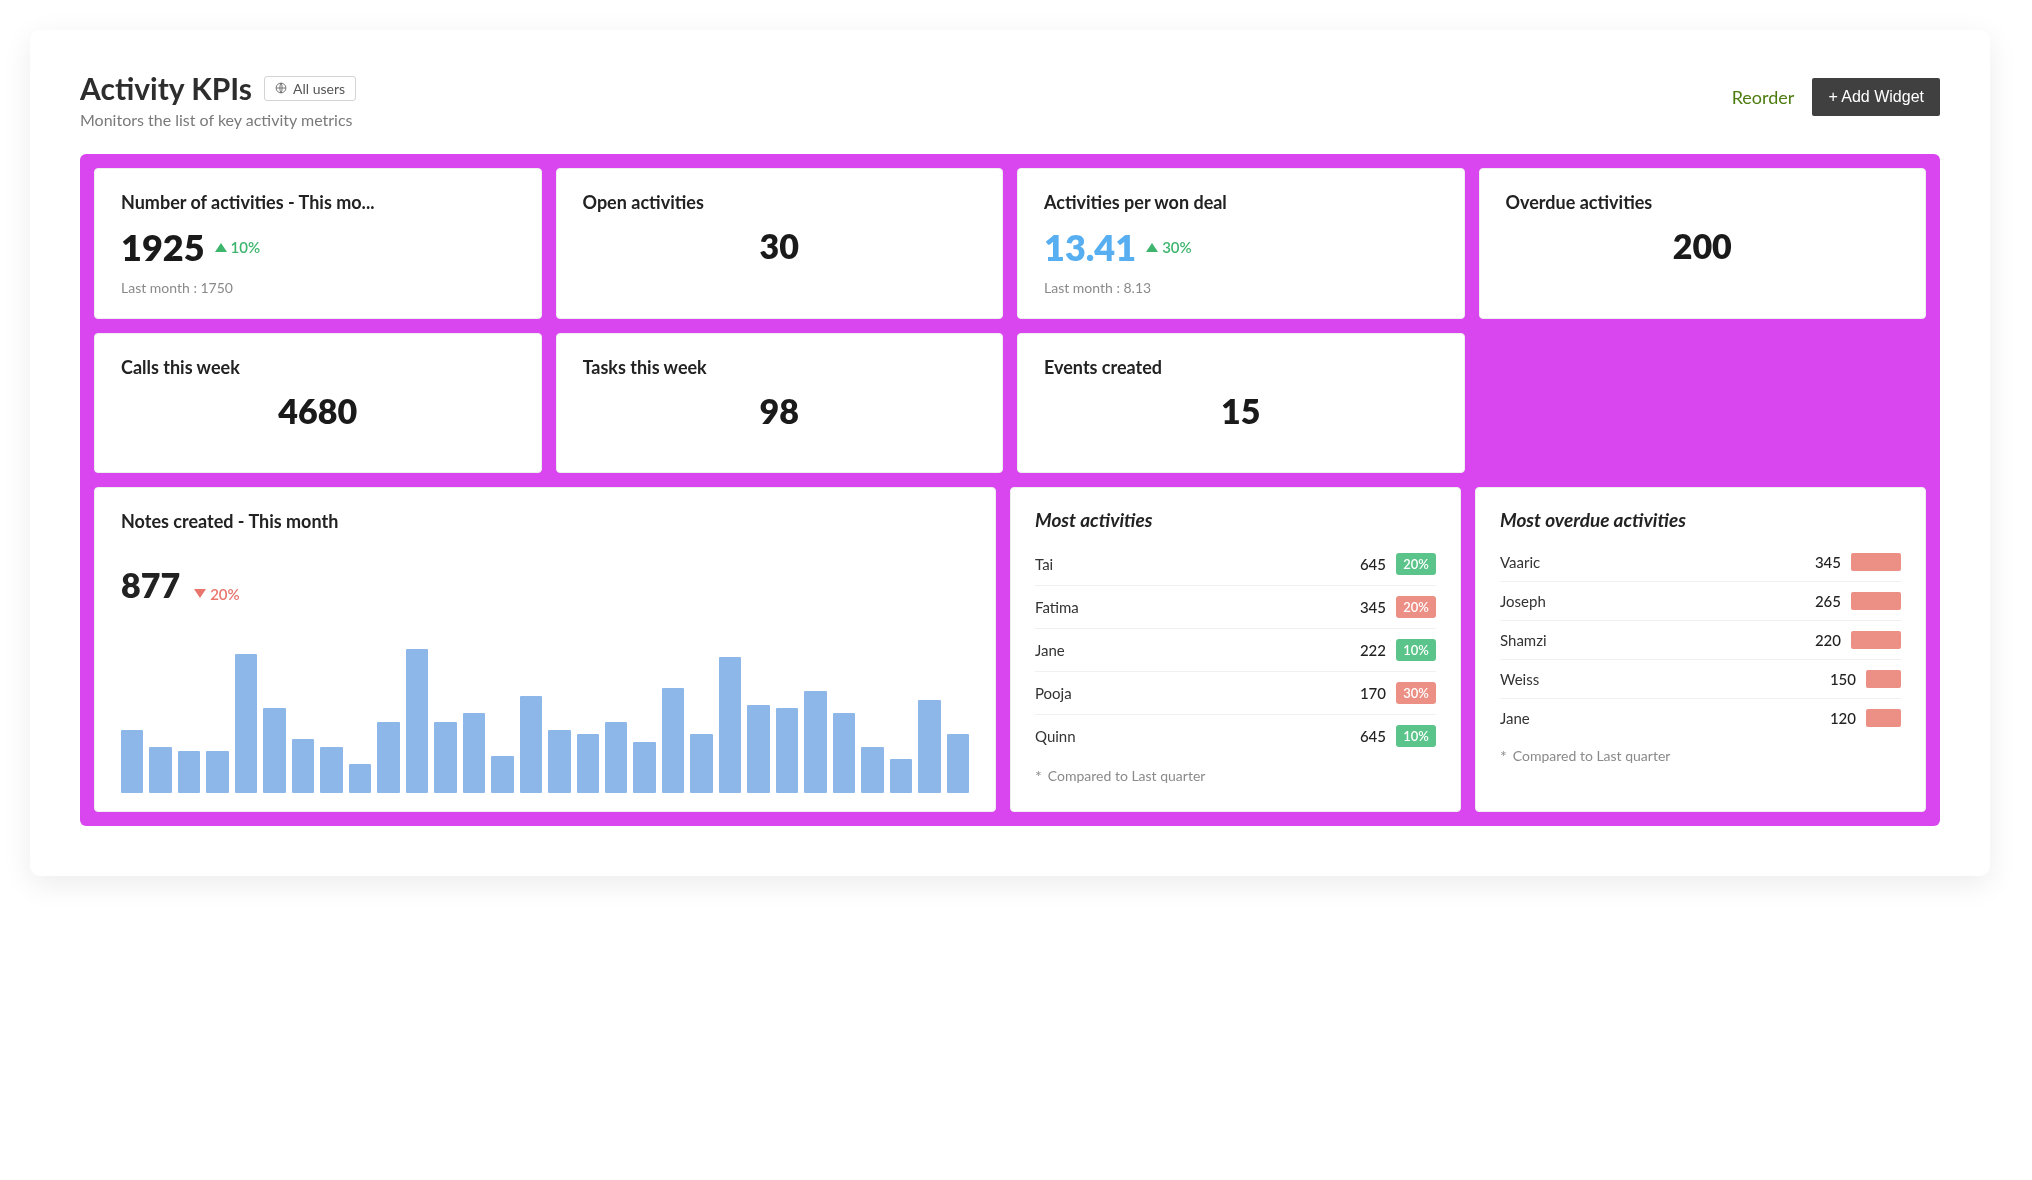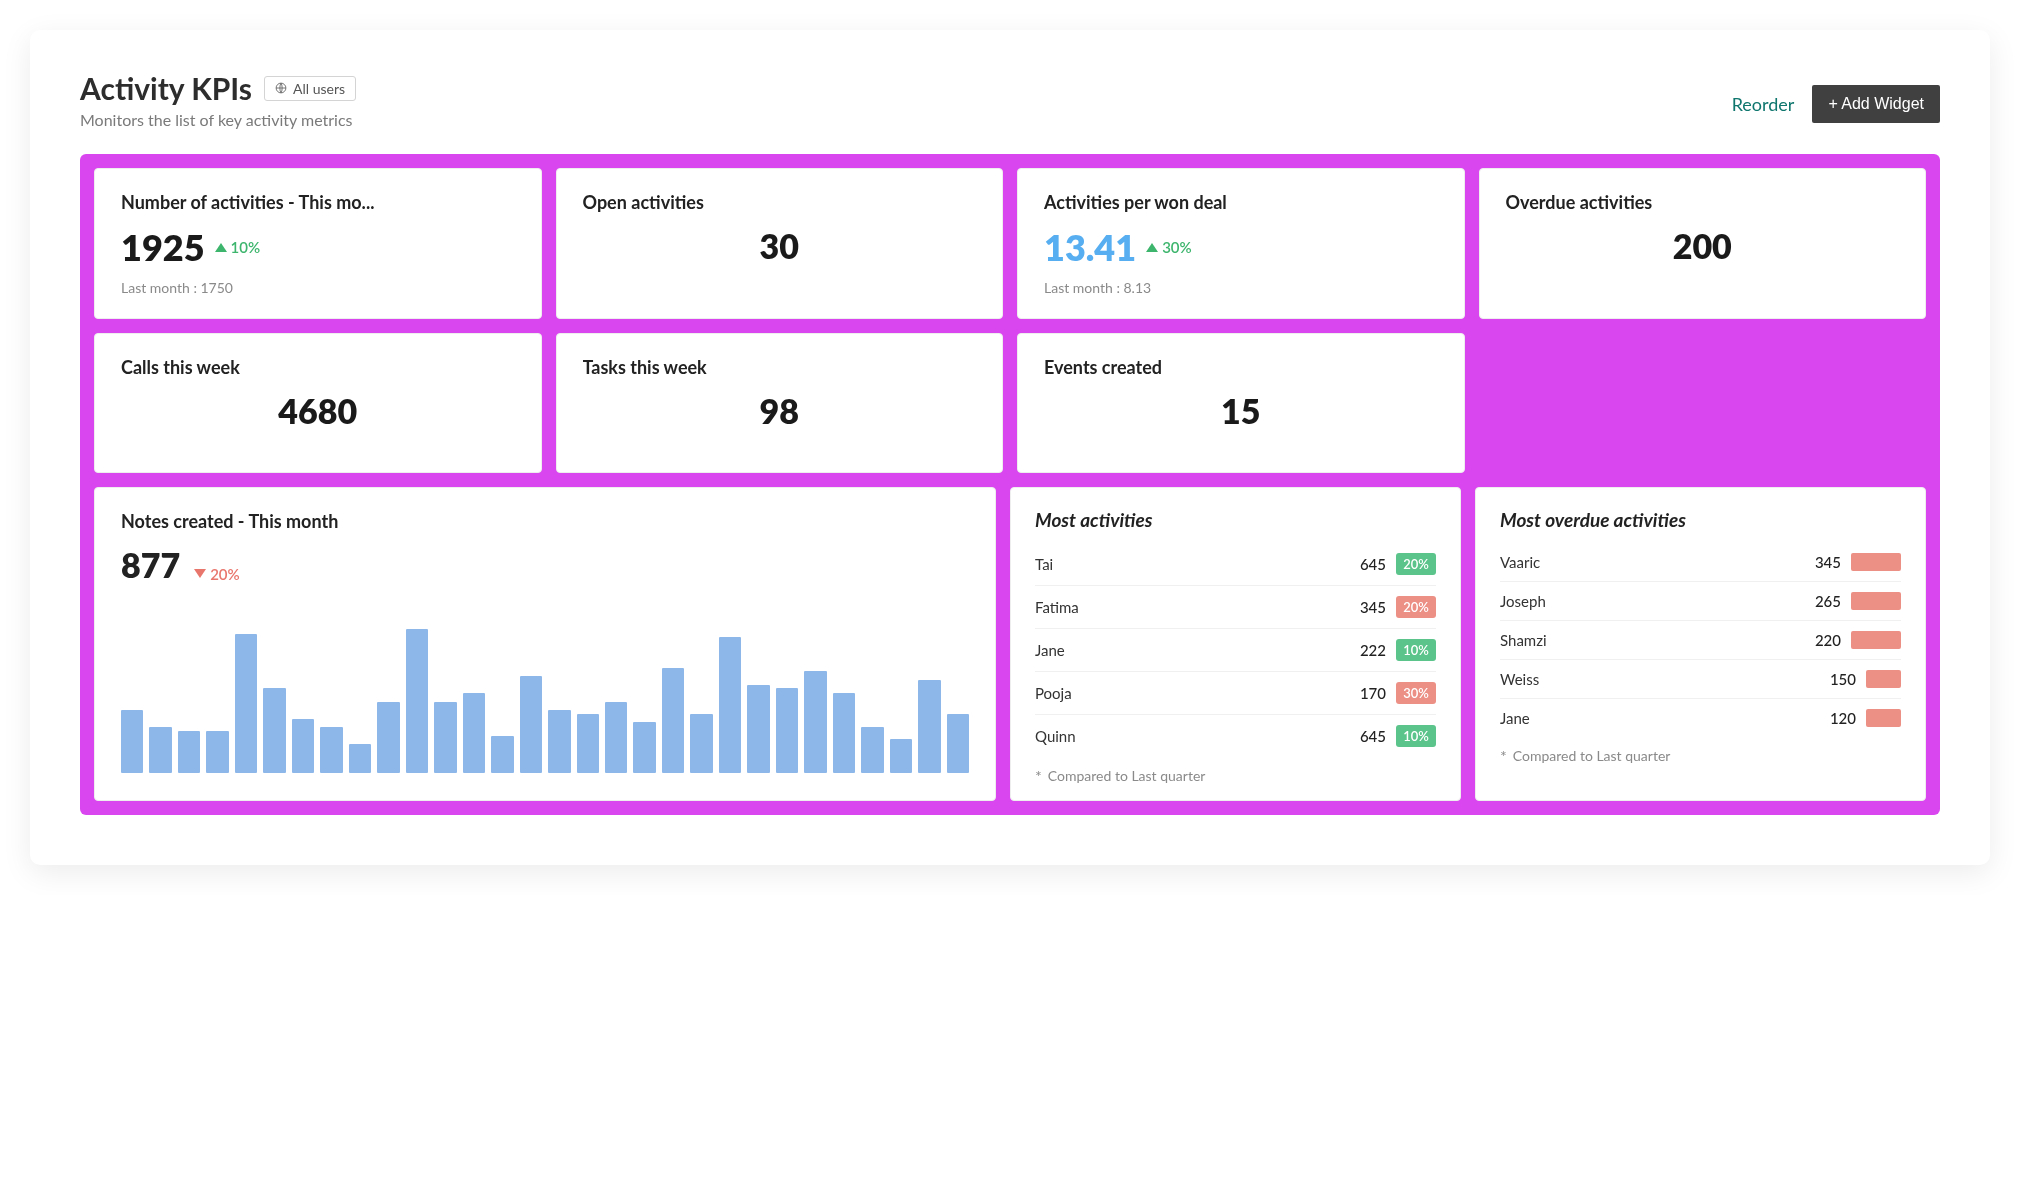--- a/index.html
+++ b/index.html
@@ -11,36 +11,36 @@
   }
   .page {
     background: #fff;
     border-radius: 10px;
     box-shadow: 0 8px 30px rgba(0,0,0,0.08);
     padding: 40px 50px 50px 50px;
     max-width: 1960px;
   }
   .header {
     display: flex;
-    align-items: center;
+    align-items: flex-start;
     justify-content: space-between;
     margin-bottom: 25px;
   }
   .header-left { }
   .title-row { display: flex; align-items: center; gap: 12px; }
   .page-title { font-size: 30px; font-weight: 700; color: #2d2d2d; }
   .user-badge {
     display: inline-flex; align-items: center; gap: 6px;
     border: 1px solid #d4d4d4; border-radius: 3px;
     padding: 3px 10px; font-size: 14px; color: #555;
   }
   .user-badge svg { width: 12px; height: 12px; }
   .subtitle { font-size: 16px; color: #7a7a7a; margin-top: 4px; }
   .header-right { display: flex; align-items: center; gap: 18px; margin-top: 8px; }
-  .reorder-link { font-size: 18px; color: #0f766e; cursor: pointer; }
+  .reorder-link { font-size: 18px; color: #4d7c0f; cursor: pointer; }
   .add-widget-btn {
     background: #404040; color: #fff; border: none;
     padding: 10px 16px; font-size: 16px; border-radius: 2px;
     cursor: pointer;
   }
 
   .grid-area {
     background: #d946ef;
     border-radius: 6px;
     padding: 14px;
@@ -81,21 +81,21 @@
   }
   .tri-down {
     width: 0; height: 0;
     border-left: 6px solid transparent; border-right: 6px solid transparent;
     border-top: 9px solid #e9766d;
   }
   .kpi-sub { font-size: 14px; color: #8a8a8a; margin-top: 10px; }
 
   .chart-card { padding: 22px 26px 18px 26px; }
   .notes-top { display: flex; align-items: baseline; gap: 14px; margin-bottom: 6px;}
-  .notes-value { font-size: 34px; font-weight: 800; }
+  .notes-value { font-size: 34px; font-weight: 800; margin-top: 20px; }
 
   .bar-chart {
     display: flex; align-items: flex-end; gap: 6px;
     height: 170px; margin-top: 18px;
   }
   .bar {
     flex: 1;
     background: #8cb7e8;
     border-radius: 1px;
   }

